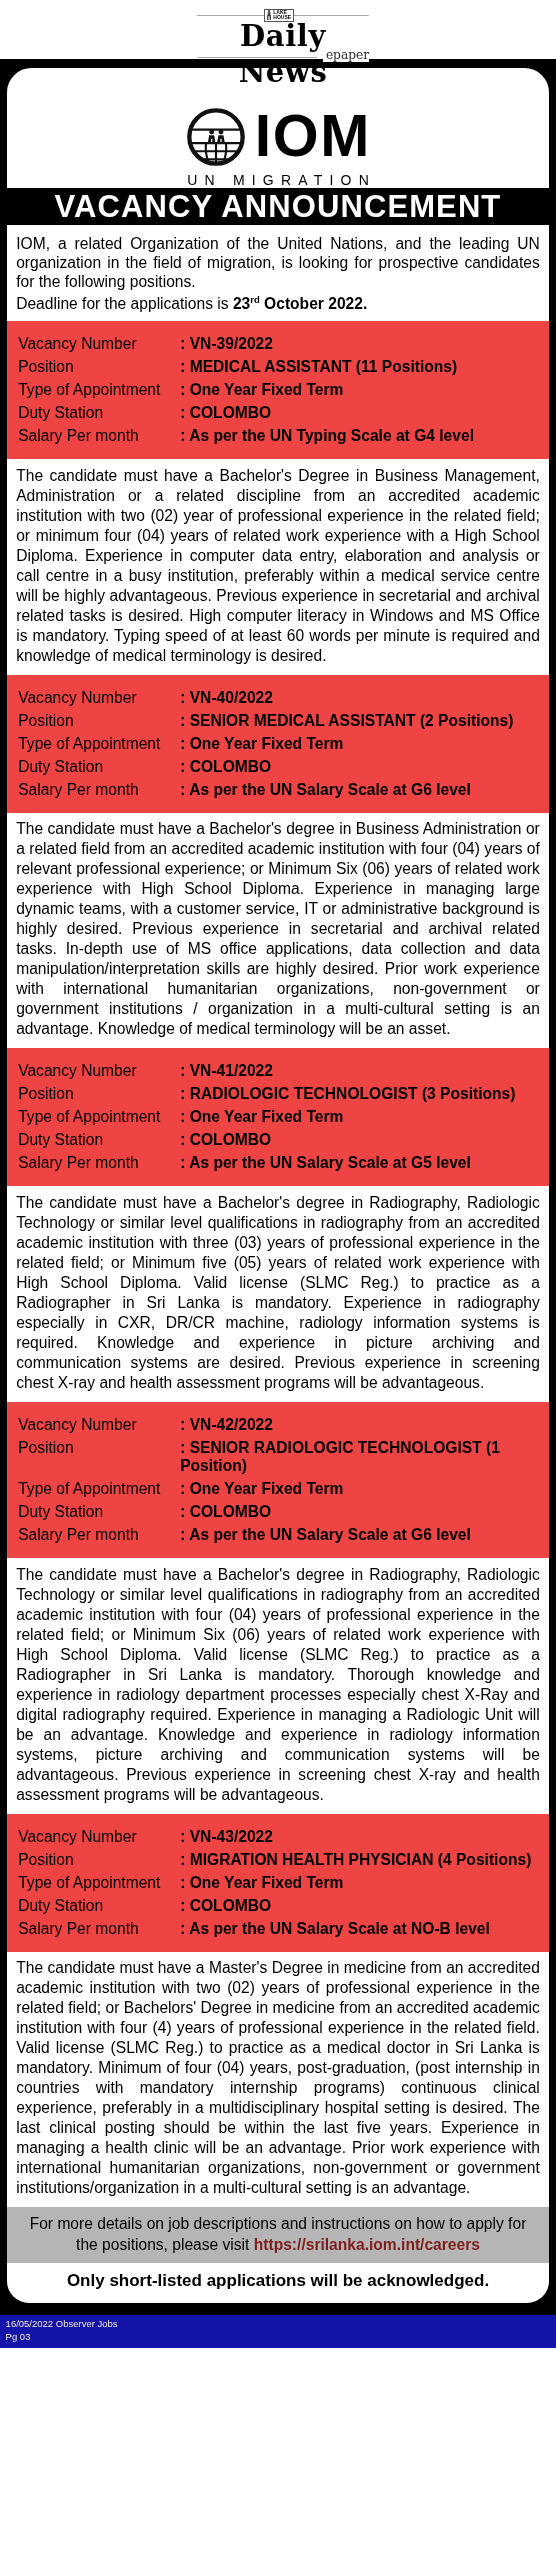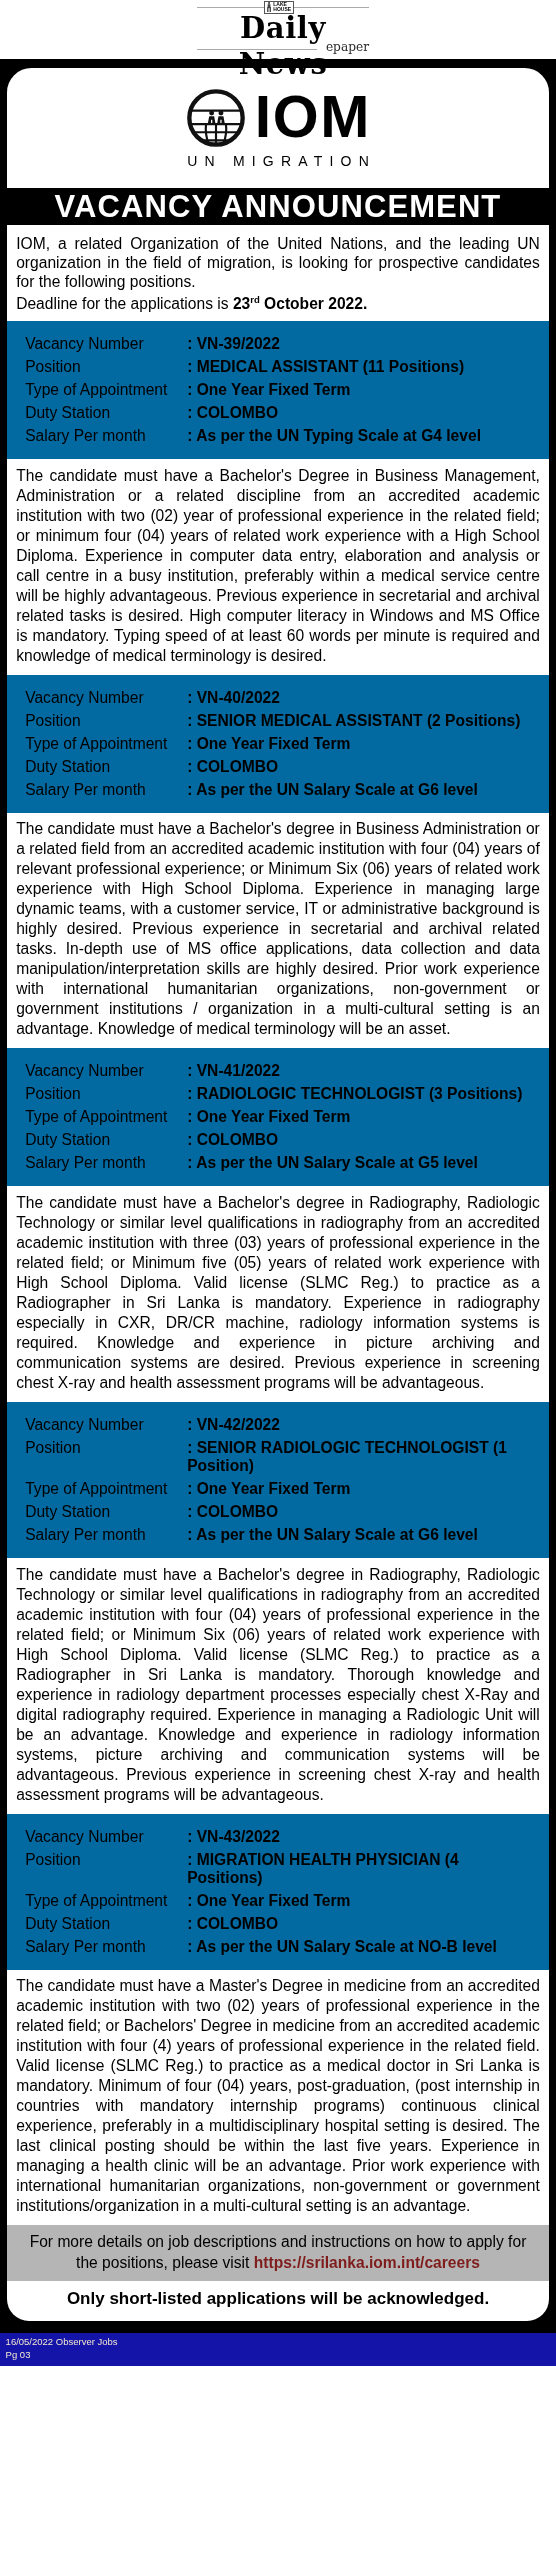--- a/index.html
+++ b/index.html
@@ -4,21 +4,21 @@
 <style>
   html,body{margin:0;padding:0;}
   body{
     width:556px;
     background:#ffffff;
     font-family:"Liberation Sans", sans-serif;
     color:#000;
   }
   
   .masthead{height:59px;position:relative;background:#fff;}
-  .mast-inner{position:absolute;left:197px;top:0;width:172px;height:59px;}
+  .mast-inner{position:absolute;left:197px;top:8px;width:172px;height:59px;}
   .rule{position:absolute;height:0;border-top:1.1px solid #a9a9a9;}
   .rule-top{left:0;right:0;top:6.7px;}
   .rule-bottom{left:0;width:120px;top:49px;}
   .lh-badge{
     position:absolute;left:67px;top:0.6px;background:#fff;border:0.6px solid #555;
     padding:0.6px 2.2px 0.6px 1.1px;display:flex;align-items:center;gap:1.1px;z-index:2;
   }
   .lh-badge .lh-text{font-size:5px;font-weight:bold;line-height:5px;letter-spacing:0;}
   .mast-title{
     position:absolute;left:0;right:0;top:10px;text-align:center;
@@ -27,36 +27,36 @@
   }
   .edition{
     position:absolute;right:0;top:40px;
     font-family:"DejaVu Serif", serif;font-size:12.2px;color:#2b2b2b;
     background:#fff;padding-left:3.3px;
   }
   
   .ad{background:#000;padding:9px 7.2px 12.2px;}
   .logo-box{
     background:#fff;border-radius:24.5px 24.5px 0 0;height:120px;
-    display:flex;flex-direction:column;align-items:center;justify-content:center;
+    display:flex;flex-direction:column;align-items:center;justify-content:flex-end;
   }
   .iom-row{display:flex;align-items:center;gap:7.8px;}
   .iom-text{font-size:59px;font-weight:bold;line-height:0.9;letter-spacing:1.7px;}
   .un-migration{font-size:14px;font-weight:500;letter-spacing:7.2px;margin-top:4.5px;text-indent:7.2px;}
   .banner-bar{
     height:37px;display:flex;align-items:center;justify-content:center;
     color:#fff;font-weight:bold;font-size:31px;letter-spacing:1.1px;white-space:nowrap;
   }
   .content{background:#fff;border-radius:0 0 22px 22px;overflow:hidden;padding-top:6.7px;}
   .intro{margin:2.2px 9px 0;font-size:15.6px;line-height:19px;text-align:justify;}
   .deadline{margin:3.3px 9px 7.8px;font-size:15.6px;line-height:19px;}
   .deadline b{font-weight:bold;}
   .deadline sup{font-size:9.5px;line-height:0;}
   
-  .info{background:#0369a1;padding:9px 18px 9px;}
+  .info{background:#ef4444;padding:9px 11px 9px;}
   .info .row{display:flex;font-size:15.6px;line-height:18px;margin:5px 0;}
   .info .lbl{width:162px;flex:none;}
   .info .val{font-weight:bold;}
   .desc{margin:6.7px 9px 9px;font-size:15.6px;line-height:20px;text-align:justify;}
   
   .note{background:#b5b5b5;padding:5.6px 14.5px 7.8px;font-size:15.6px;line-height:21px;text-align:center;}
   .note .url{font-weight:bold;color:#7f1d1d;text-decoration:none;}
   .ack{padding:7.8px 9px 12.2px;font-size:17px;font-weight:bold;text-align:center;}
   
   .page-footer{background:#1414a8;color:#f2e8d0;padding:3.3px 5.6px 4.5px;font-size:9.5px;line-height:12.8px;}

